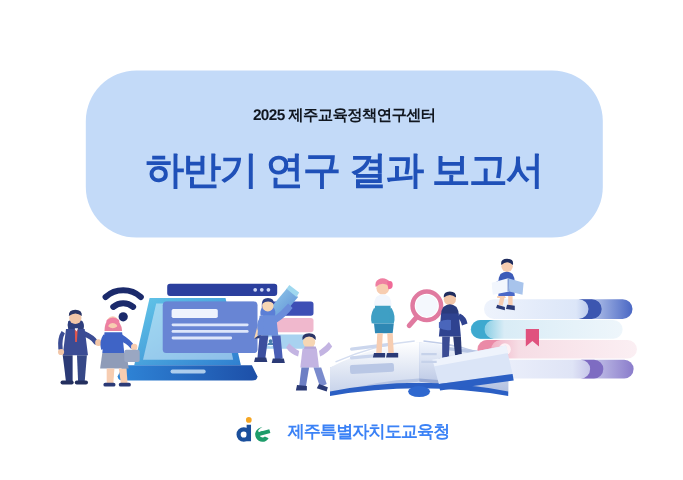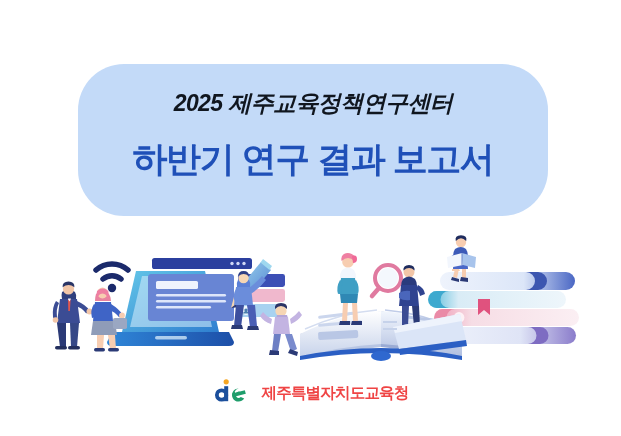--- a/index.html
+++ b/index.html
@@ -25,28 +25,27 @@
     height: 152px;
     background: #c3daf8;
     border-radius: 46px;
     display: flex;
     flex-direction: column;
     align-items: center;
     justify-content: center;
     box-sizing: border-box;
   }
   .banner-subtitle {
-    font-size: 23px;
+    font-size: 14px;
     font-weight: 700;
     color: #10161f;
     letter-spacing: -0.6px;
     line-height: 1;
     margin: 0 0 14px 0;
     white-space: nowrap;
-    font-style: italic;
   }
   .banner-title {
     font-size: 35px;
     font-weight: 800;
     color: #1f50b8;
     letter-spacing: -1.4px;
     line-height: 1;
     margin: 12px;
     white-space: nowrap;
   }
@@ -70,21 +69,21 @@
     height: 30px;
     display: flex;
     align-items: center;
     justify-content: center;
     gap: 9px;
   }
   .logo-mark { display: block; }
   .logo-text {
     font-size: 15.5px;
     font-weight: 700;
-    color: #ef4444;
+    color: #3b82f6;
     letter-spacing: -0.8px;
     line-height: 1;
     white-space: nowrap;
   }
 </style>
 </head>
 <body>
 
 <div class="banner">
   <div class="banner-subtitle">2025 제주교육정책연구센터</div>

